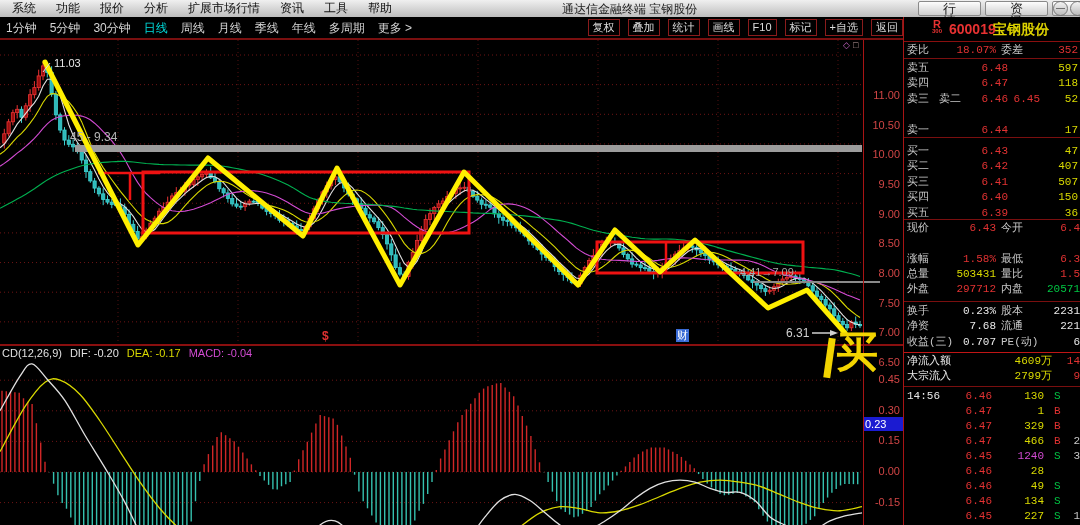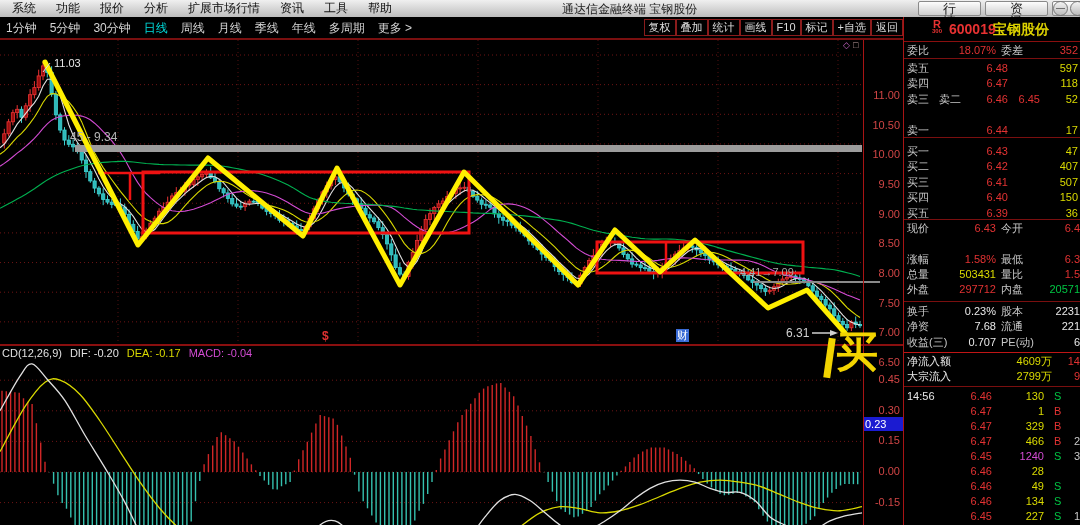--- a/index.html
+++ b/index.html
@@ -15,21 +15,21 @@
   .win-btn{height:13px;line-height:13px;padding:0 24px;font-size:13px;color:#222;
            background:linear-gradient(#fdfdfd,#cfcfcf);border:1px solid #8a8a8a;border-radius:2px;}
   .win-circle{position:absolute;top:1px;width:13px;height:13px;border-radius:50%;
               background:linear-gradient(#f4f4f4,#bbb);border:1px solid #777;
               font-size:9px;line-height:12px;text-align:center;color:#333;}
   
   .toolbar{position:absolute;left:0;top:17px;width:1080px;height:21px;background:#000;}
   .tf-items{position:absolute;left:6px;top:3px;display:flex;gap:13px;font-size:12px;color:#d5d5d5;}
   .tf-item{cursor:default;}
   .tf-active{color:#00dddd;}
-  .action-btns{position:absolute;right:177px;top:2px;display:flex;gap:0;justify-content:center;}
+  .action-btns{position:absolute;right:177px;top:2px;display:flex;gap:8px;justify-content:center;}
   .act-btn{border:1px solid #8a1c1c;color:#dcdcdc;font-size:11px;height:15px;line-height:15px;
            padding:0 4px;background:#000;}
   
   .hline,.vline{position:absolute;}
   
   .pane-header{position:absolute;display:flex;gap:8px;font-size:11px;white-space:nowrap;}
   
   .axis-lab{position:absolute;width:37px;text-align:right;font-size:11px;color:#d04545;}
   .bluebox{position:absolute;left:863px;top:417px;width:41px;height:14px;background:#1b1bd1;
            color:#fff;font-size:11px;line-height:14px;padding-left:2px;}
@@ -38,21 +38,21 @@
   .buy-char{position:absolute;left:836px;top:330px;font-size:42px;font-weight:bold;color:#f2d400;
             line-height:44px;z-index:30;}
   .buy-bar{position:absolute;left:826px;top:338px;width:7px;height:40px;background:#f2d400;
            transform:rotate(8deg);z-index:30;}
   .div-dollar{position:absolute;left:322px;top:329px;color:#e03232;font-size:12px;font-weight:bold;z-index:25;}
   .div-cai{position:absolute;left:676px;top:329px;background:#3a6bd6;color:#fff;font-size:11px;
            line-height:13px;padding:0 1px;z-index:25;}
   
   #quotePanel{position:absolute;left:904px;top:17px;width:176px;height:508px;background:#000;
               overflow:hidden;font-size:11px;}
-  .qrow{position:absolute;left:0;width:176px;height:13px;line-height:13px;white-space:nowrap;}
+  .qrow{position:absolute;left:0;width:176px;height:13px;line-height:13px;white-space:nowrap;font-family:Liberation Mono, monospace;}
   .qcell{position:absolute;top:0;height:13px;line-height:13px;}
   .ta-r{text-align:right;}
   .c-red{color:#e23232}.c-yel{color:#d9d900}.c-grn{color:#00c543}.c-mag{color:#d24bd2}
   .c-wht{color:#e8e8e8}.c-gray{color:#c8c8c8}
   .qdiv{position:absolute;left:0;width:176px;height:1px;background:#7a0f0f;}
   .badge{position:absolute;color:#e83232;font-weight:bold;line-height:7px;text-align:center;}
   .badge .r{font-size:11px;display:block;}
   .badge .n{font-size:6px;display:block;}
 </style>
 </head>

